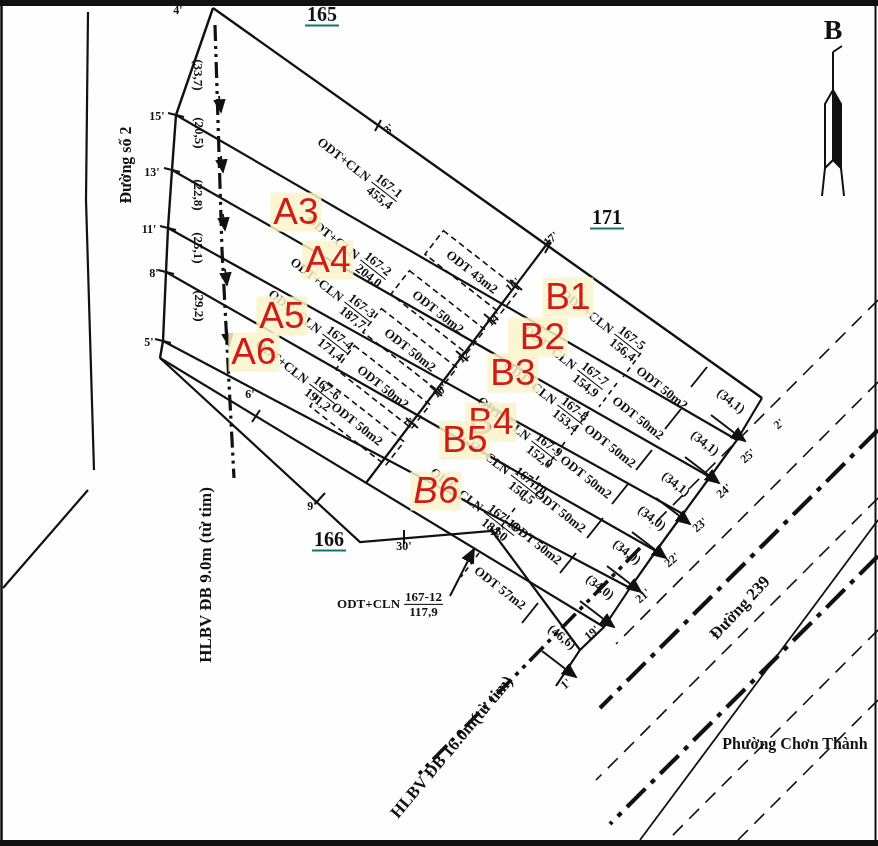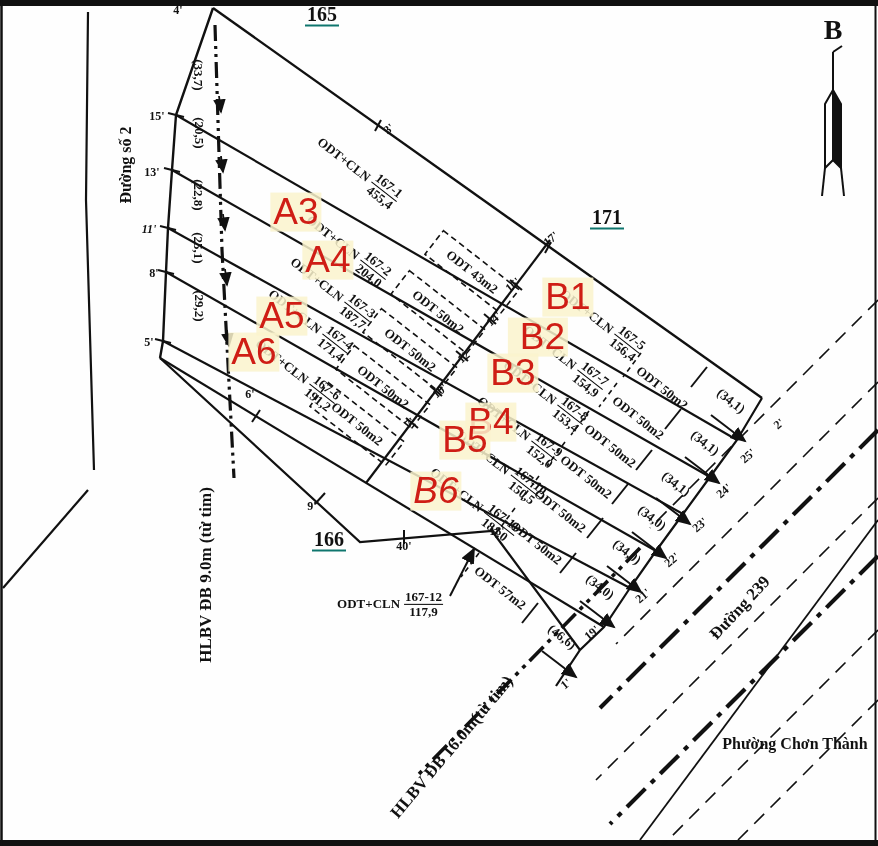--- a/index.html
+++ b/index.html
@@ -266,26 +266,26 @@
     <div class="label dim" style="left: 600px; top: 587px; transform: translate(-50%, -50%) rotate(38deg);">(34,0)</div>
     <div class="label dim" style="left: 562px; top: 637px; transform: translate(-50%, -50%) rotate(38deg);">(46,6)</div>
     <div class="label dim" style="left: 198px; top: 75px; transform: translate(-50%, -50%) rotate(90deg);">(33,7)</div>
     <div class="label dim" style="left: 199px; top: 133px; transform: translate(-50%, -50%) rotate(90deg);">(20,5)</div>
     <div class="label dim" style="left: 198px; top: 195px; transform: translate(-50%, -50%) rotate(90deg);">(22,8)</div>
     <div class="label dim" style="left: 198px; top: 248px; transform: translate(-50%, -50%) rotate(90deg);">(25,1)</div>
     <div class="label dim" style="left: 199px; top: 306px; transform: translate(-50%, -50%) rotate(90deg);">(29,2)</div>
     <div class="label tick" style="left: 178px; top: 10px; transform: translate(-50%, -50%) rotate(0deg);">4'</div>
     <div class="label tick" style="left: 157px; top: 116px; transform: translate(-50%, -50%) rotate(0deg); text-align: right;">15'</div>
     <div class="label tick" style="left: 152px; top: 172px; transform: translate(-50%, -50%) rotate(0deg);">13'</div>
-    <div class="label tick" style="left: 149px; top: 229px; transform: translate(-50%, -50%) rotate(0deg); font-style: italic;">11'</div>
+    <div class="label tick" style="left: 149px; top: 229px; transform: translate(-50%, -50%) rotate(0deg);">11'</div>
     <div class="label tick" style="left: 154px; top: 273px; transform: translate(-50%, -50%) rotate(0deg);">8'</div>
     <div class="label tick" style="left: 149px; top: 342px; transform: translate(-50%, -50%) rotate(0deg);">5'</div>
     <div class="label tick" style="left: 250px; top: 394px; transform: translate(-50%, -50%) rotate(0deg);">6'</div>
     <div class="label tick" style="left: 312px; top: 506px; transform: translate(-50%, -50%) rotate(0deg);">9'</div>
-    <div class="label tick" style="left: 404px; top: 546px; transform: translate(-50%, -50%) rotate(0deg);">40'</div>
+    <div class="label tick" style="left: 404px; top: 546px; transform: translate(-50%, -50%) rotate(0deg);">30'</div>
     <div class="label tick" style="left: 497px; top: 531px; transform: translate(-50%, -50%) rotate(0deg);">18'</div>
     <div class="label tick" style="left: 389px; top: 129px; transform: translate(-50%, -50%) rotate(-40deg);">3'</div>
     <div class="label tick" style="left: 551px; top: 239px; transform: translate(-50%, -50%) rotate(-40deg);">17'</div>
     <div class="label tick" style="left: 513px; top: 285px; transform: translate(-50%, -50%) rotate(-40deg);">16'</div>
     <div class="label tick" style="left: 494px; top: 319px; transform: translate(-50%, -50%) rotate(-40deg);">14'</div>
     <div class="label tick" style="left: 465px; top: 356px; transform: translate(-50%, -50%) rotate(-40deg);">12'</div>
     <div class="label tick" style="left: 440px; top: 391px; transform: translate(-50%, -50%) rotate(-40deg);">10'</div>
     <div class="label tick" style="left: 410px; top: 423px; transform: translate(-50%, -50%) rotate(-40deg);">7'</div>
     <div class="label tick" style="left: 779px; top: 424px; transform: translate(-50%, -50%) rotate(-40deg);">2'</div>
     <div class="label tick" style="left: 748px; top: 456px; transform: translate(-50%, -50%) rotate(-40deg);">25'</div>

